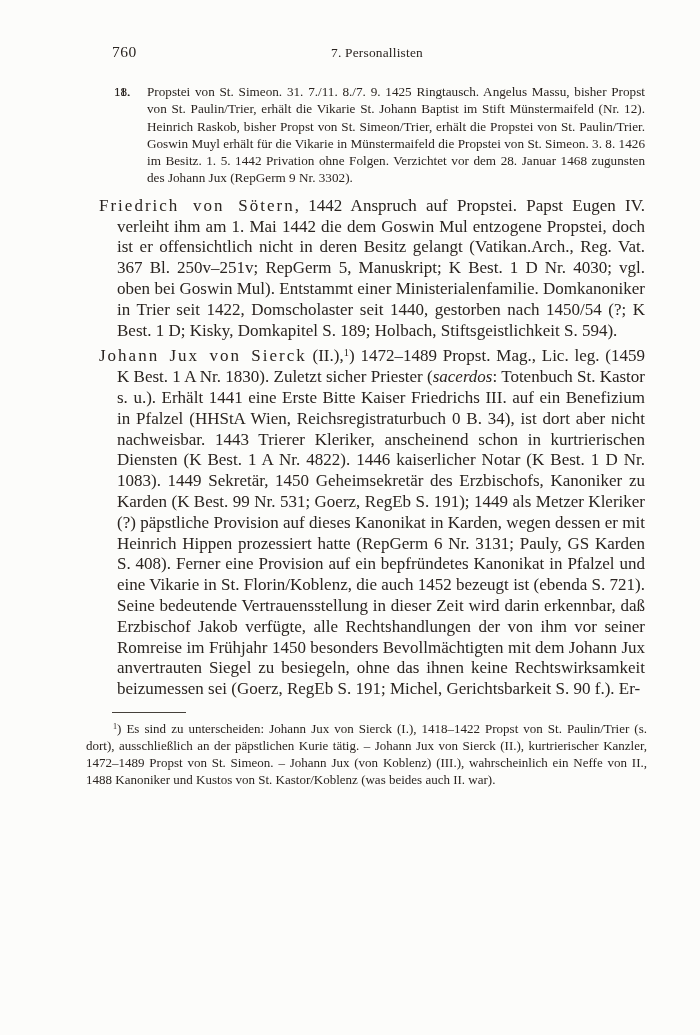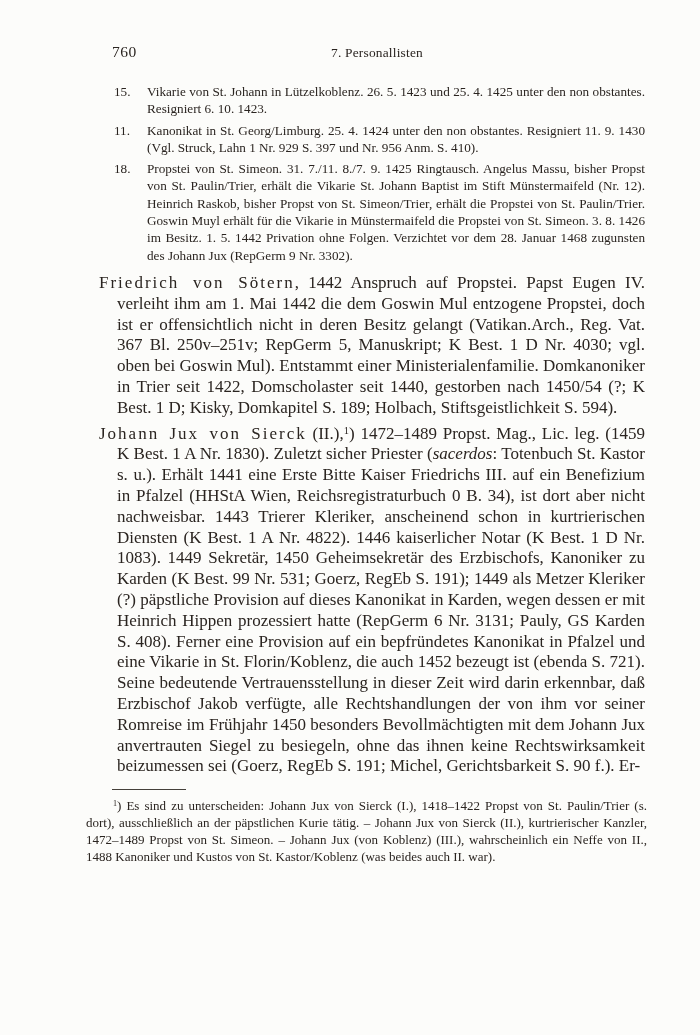--- a/index.html
+++ b/index.html
@@ -72,22 +72,21 @@
 <body>
 
 <div class="page">
 
   <div class="pagehead">
     <span class="pagenum">760</span>
     <span class="runhead">7. Personallisten</span>
   </div>
 
   <ol class="numlist">
-    <li class="numitem"><span class="num">15.</span><span>Vikarie von St. Johann in Lützelkoblenz. 26. 5. 1423 und 25. 4. 1425 unter den non obstantes. Resigniert 6. 10. 1423.</span></li>
-    <li class="numitem"><span class="num">11.</span><span>Kanonikat in St. Georg/Limburg. 25. 4. 1424 unter den non obstantes. Resigniert 11. 9. 1430 (Vgl. Struck, Lahn 1 Nr. 929 S. 397 und Nr. 956 Anm. S. 410).</span></li>
+    <li class="numitem"><span class="num">11.</span></li>
     <li class="numitem"><span class="num">18.</span><span>Propstei von St. Simeon. 31. 7./11. 8./7. 9. 1425 Ringtausch. Angelus Massu, bisher Propst von St. Paulin/Trier, erhält die Vikarie St. Johann Baptist im Stift Münster­maifeld (Nr. 12). Heinrich Raskob, bisher Propst von St. Simeon/Trier, erhält die Propstei von St. Paulin/Trier. Goswin Muyl erhält für die Vikarie in Münster­maifeld die Propstei von St. Simeon. 3. 8. 1426 im Besitz. 1. 5. 1442 Privation ohne Folgen. Verzichtet vor dem 28. Januar 1468 zugunsten des Johann Jux (RepGerm 9 Nr. 3302).</span></li>
   </ol>
 
   <div class="entry"><span class="sperr">Friedrich von Sötern</span><span>, 1442 Anspruch auf Propstei. Papst Eugen IV. verleiht ihm am 1. Mai 1442 die dem Goswin Mul entzogene Propstei, doch ist er offensichtlich nicht in deren Besitz gelangt (Vatikan.Arch., Reg. Vat. 367 Bl. 250v–251v; RepGerm 5, Manuskript; K Best. 1 D Nr. 4030; vgl. oben bei Goswin Mul). Entstammt einer Ministerialen­familie. Domkanoniker in Trier seit 1422, Domscholaster seit 1440, gestorben nach 1450/54 (?; K Best. 1 D; Kisky, Domkapitel S. 189; Holbach, Stifts­geistlichkeit S. 594).</span></div>
 
   <div class="entry"><span class="sperr">Johann Jux von Sierck</span><span> (II.),</span><sup>1</sup><span>) 1472–1489 Propst. Mag., Lic. leg. (1459 K Best. 1 A Nr. 1830). Zuletzt sicher Priester (</span><i>sacerdos</i><span>: Totenbuch St. Kastor s. u.). Erhält 1441 eine Erste Bitte Kaiser Friedrichs III. auf ein Benefizium in Pfalzel (HHStA Wien, Reichsregistratur­buch 0 B. 34), ist dort aber nicht nachweisbar. 1443 Trierer Kleriker, anscheinend schon in kurtrierischen Dien­sten (K Best. 1 A Nr. 4822). 1446 kaiserlicher Notar (K Best. 1 D Nr. 1083). 1449 Sekretär, 1450 Geheim­sekretär des Erzbischofs, Kanoniker zu Karden (K Best. 99 Nr. 531; Goerz, RegEb S. 191); 1449 als Metzer Kleriker (?) päpstliche Provision auf dieses Kanonikat in Karden, wegen dessen er mit Heinrich Hippen prozessiert hatte (RepGerm 6 Nr. 3131; Pauly, GS Karden S. 408). Ferner eine Provision auf ein bepfründetes Kanonikat in Pfalzel und eine Vikarie in St. Florin/Koblenz, die auch 1452 bezeugt ist (ebenda S. 721). Seine bedeutende Vertrauens­stellung in dieser Zeit wird darin erkennbar, daß Erzbischof Jakob verfügte, alle Rechts­handlungen der von ihm vor seiner Romreise im Frühjahr 1450 besonders Bevoll­mächtigten mit dem Johann Jux anvertrauten Siegel zu besiegeln, ohne das ihnen keine Rechts­wirksamkeit beizumessen sei (Goerz, RegEb S. 191; Michel, Gerichtsbarkeit S. 90 f.). Er-</span></div>
 
   <div class="fnrule"></div>
 
   <div class="footnote"><sup>1</sup><span>) Es sind zu unterscheiden: Johann Jux von Sierck (I.), 1418–1422 Propst von St. Paulin/Trier (s. dort), ausschließlich an der päpstlichen Kurie tätig. – Johann Jux von Sierck (II.), kurtrierischer Kanzler, 1472–1489 Propst von St. Simeon. – Johann Jux (von Koblenz) (III.), wahrscheinlich ein Neffe von II., 1488 Kanoniker und Kustos von St. Kastor/Koblenz (was beides auch II. war).</span></div>

